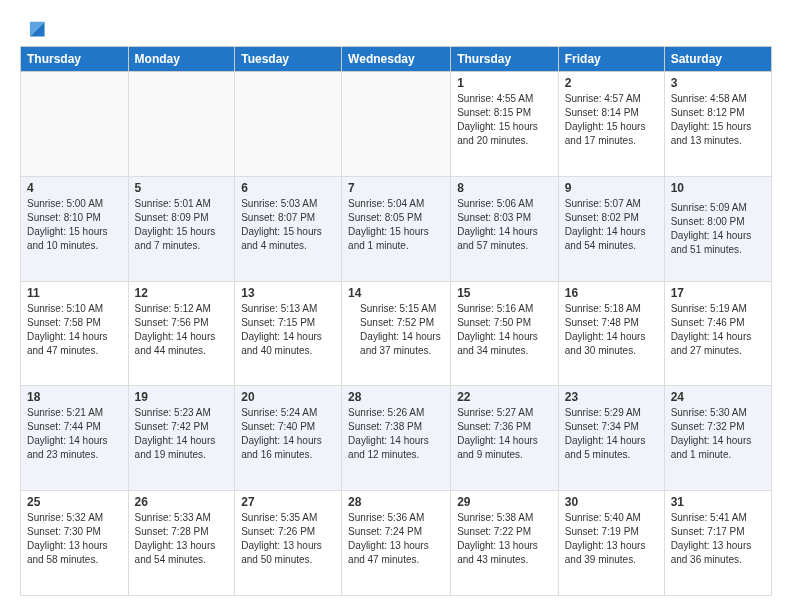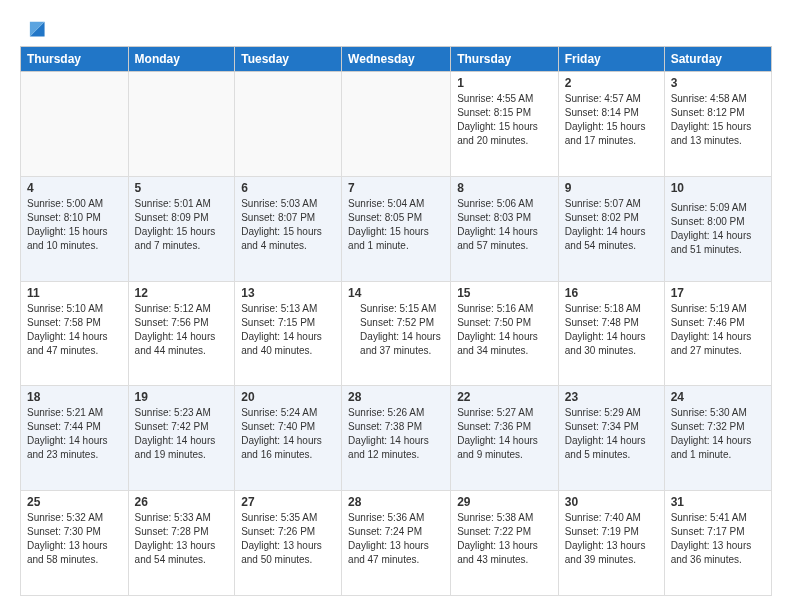--- a/index.html
+++ b/index.html
@@ -359,21 +359,21 @@
           </td>
           <td>
             <span class="day-num">29</span>
             <div class="day-info" style="white-space: pre-line;">Sunrise: 5:38 AM
 Sunset: 7:22 PM
 Daylight: 13 hours
 and 43 minutes.</div>
           </td>
           <td>
             <span class="day-num">30</span>
-            <div class="day-info" style="white-space: pre-line;">Sunrise: 7:40 AM
+            <div class="day-info" style="white-space: pre-line;">Sunrise: 5:40 AM
 Sunset: 7:19 PM
 Daylight: 13 hours
 and 39 minutes.</div>
           </td>
           <td>
             <span class="day-num">31</span>
             <div class="day-info" style="white-space: pre-line;">Sunrise: 5:41 AM
 Sunset: 7:17 PM
 Daylight: 13 hours
 and 36 minutes.</div>

